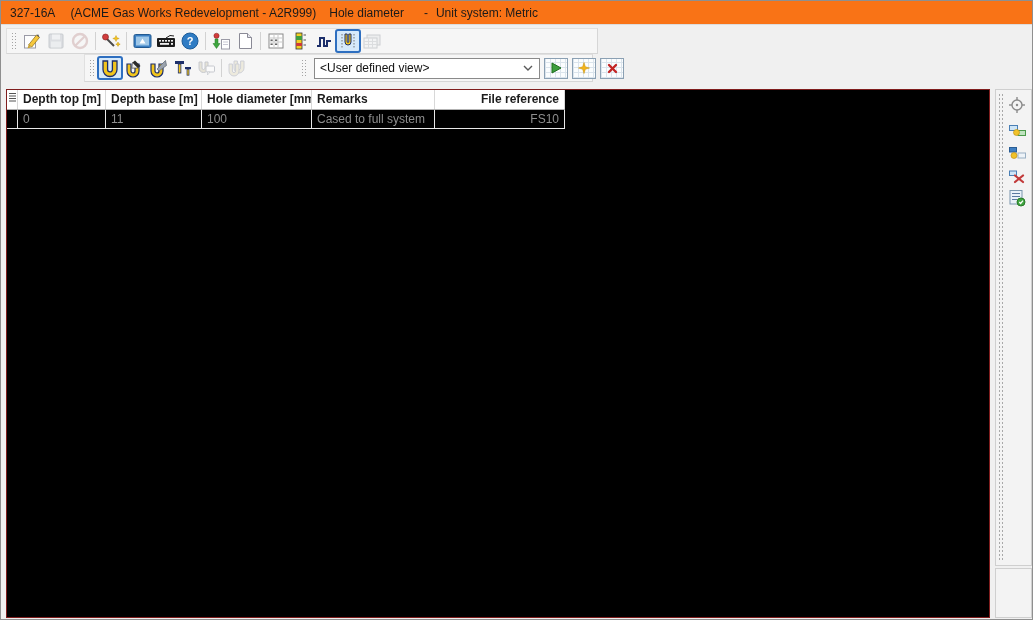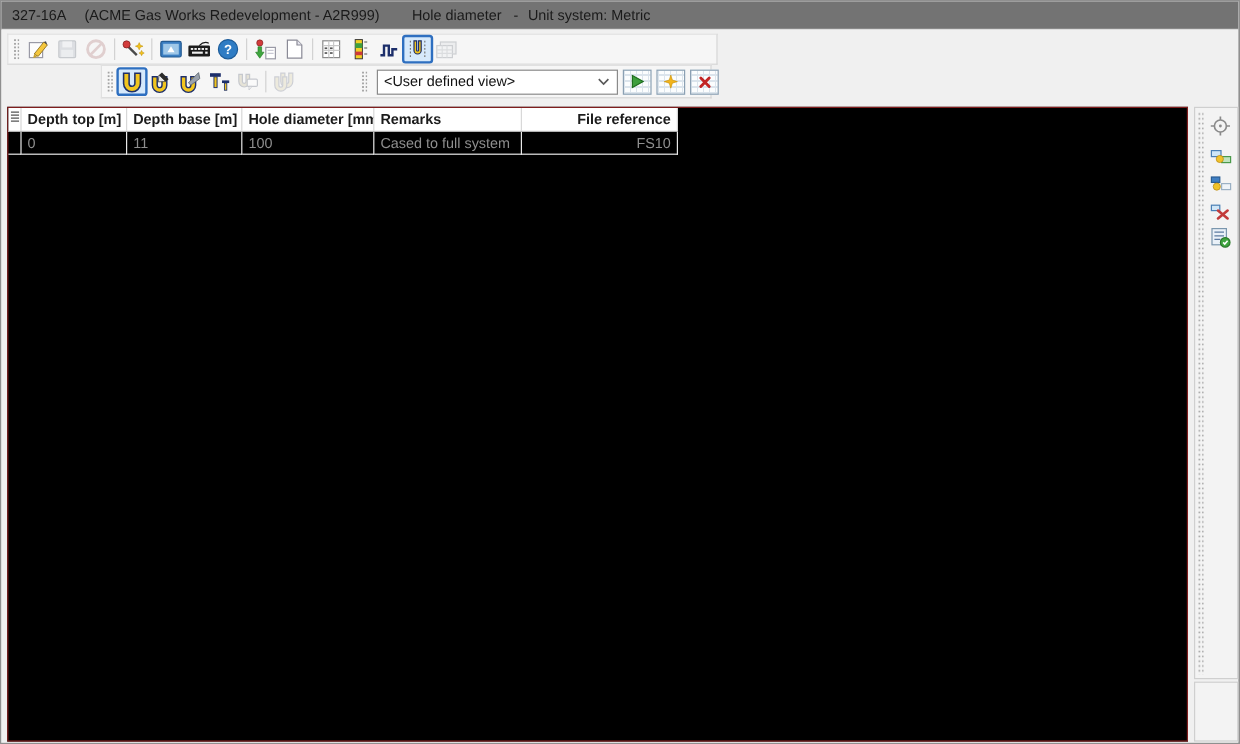--- a/index.html
+++ b/index.html
@@ -4,44 +4,44 @@
 <style>
   html,body{margin:0;padding:0;}
   body{
     width:1033px;height:620px;position:relative;overflow:hidden;
     background:#f0f0f0;font-family:"Liberation Sans",sans-serif;font-size:12px;
     box-sizing:border-box;border:1px solid #8f8f8f;color:#1a1a1a;
   }
   
   .titlebar{position:absolute;left:0;top:0;width:100%;height:24px;
     display:flex;align-items:center;padding-left:9px;box-sizing:border-box;
-    background:#737373;border-bottom:1px solid #dcdcdc;}
+    background:#f97316;border-bottom:1px solid #dcdcdc;}
   .titlebar .seg1{margin-right:15px;}
-  .titlebar .seg2{margin-right:27px;}
-  .titlebar .seg3{margin-right:10px;}
+  .titlebar .seg2{margin-right:13px;}
+  .titlebar .seg3{margin-right:20px;}
   .titlebar .seg4{margin-right:8px;}
 
   
   .toolbar{position:absolute;background:#f6f6f6;border:1px solid #e0e0e0;
     border-bottom-color:#d6d6d6;border-right-color:#d6d6d6;
     display:flex;align-items:center;box-sizing:border-box;padding-left:2px;}
   .toolbar1{left:5px;top:27px;width:592px;height:26px;}
   .toolbar2{left:83px;top:53px;width:509px;height:28px;}
   .grip{width:5px;height:18px;margin:0 4px 0 2px;flex:none;
     background-image:radial-gradient(circle,#a3a3a3 34%,rgba(0,0,0,0) 36%);
     background-size:3px 3px;}
   .sep{width:1px;height:18px;background:#d2d2d2;margin:0 3px;flex:none;}
   .tb-btn{width:24px;height:22px;display:flex;align-items:center;justify-content:center;
     flex:none;border-radius:2px;box-sizing:border-box;}
   .tb-btn.selected{background:#d6e9fb;outline:2px solid #2e6fc0;outline-offset:-1px;}
   .disabled{opacity:.45;filter:grayscale(40%);}
   .icw{display:flex;align-items:center;justify-content:center;}
 
   
-  .combo{width:201px;height:21px;background:#fff;border:1px solid #8a8a8a;
+  .combo{width:226px;height:21px;background:#fff;border:1px solid #8a8a8a;
     display:flex;align-items:center;padding:0 5px;box-sizing:border-box;margin-left:4px;flex:none;gap:15px;}
   .combo .value{flex:1;color:#111;}
   .view-btn{width:24px;height:21px;margin-left:4px;flex:none;border:1px solid #8ba0b3;
     background-color:#fbfdfe;
     background-image:repeating-linear-gradient(0deg,#dbe4ec 0 1px,rgba(0,0,0,0) 1px 5px),
                      repeating-linear-gradient(90deg,#dbe4ec 0 1px,rgba(0,0,0,0) 1px 5px);
     display:flex;align-items:center;justify-content:center;box-sizing:border-box;}
 
   
   .main-panel{position:absolute;left:5px;top:88px;width:984px;height:529px;

